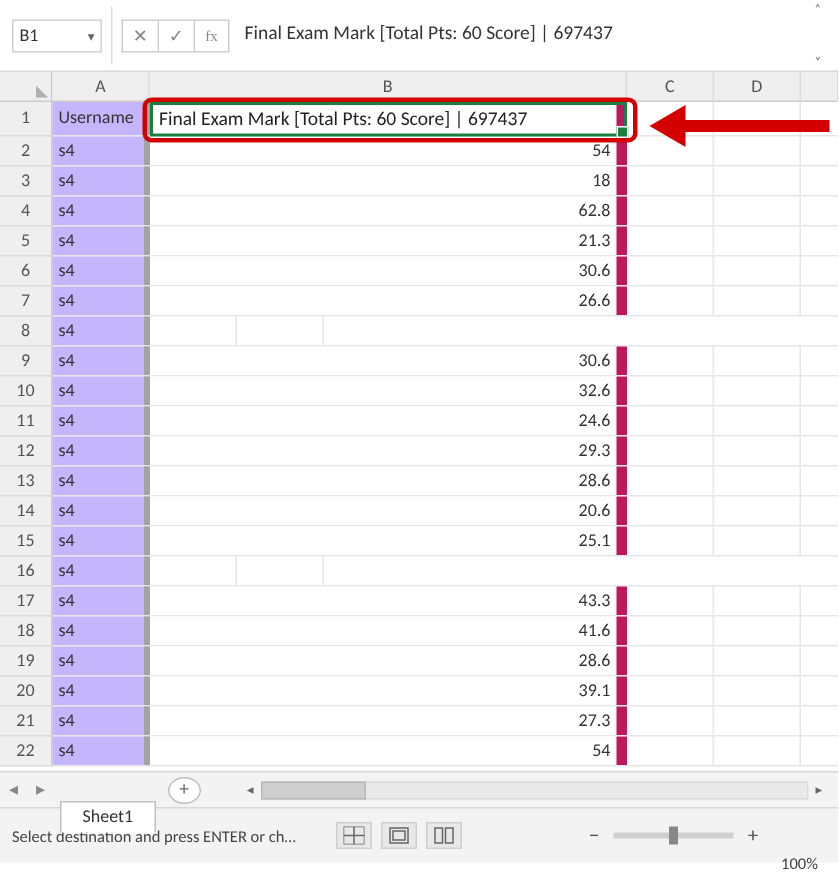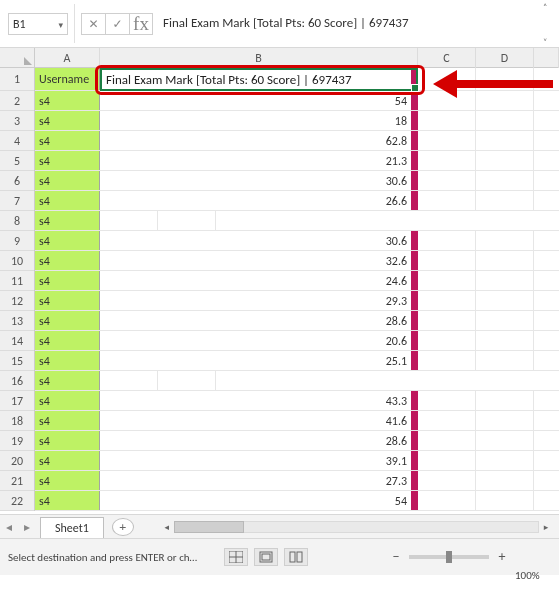--- a/index.html
+++ b/index.html
@@ -7,21 +7,21 @@
 
   
   .fbar { display: flex; align-items: stretch; height: 48px; border-bottom: 1px solid #d8d8d8; background: #fff; }
   .name-box-wrap { display: flex; align-items: center; padding: 0 0 0 8px; height: 48px; }
   .name-box { width: 60px; height: 22px; border: 1px solid #cfcfcf; background: #fff; padding: 0 4px; font-size: 12px; display: flex; align-items: center; position: relative; }
   .name-box .dd { margin-left: auto; font-size: 9px; color: #666; }
   .vsep { width: 1px; background: #e0e0e0; margin: 4px 6px; }
   .fx-btns { display: flex; align-items: center; height: 48px; gap: 0; }
   .fx-btn { width: 24px; height: 22px; border: 1px solid #cfcfcf; border-right: none; display: flex; align-items: center; justify-content: center; font-size: 12px; color: #888; background: #fff; }
   .fx-btn:last-of-type { border-right: 1px solid #cfcfcf; }
-  .fx-label { font-family: 'Times New Roman', serif; font-size: 19px; }
+  .fx-label { font-family: 'Times New Roman', serif; font-size: 10px; }
   .formula-content { flex: 1; padding: 5px 8px 5px 10px; font-size: 13px; color: #333; display: flex; align-items: center; min-width: 0; }
   .formula-text { line-height: 1.3; }
   .fbar-tail { display: flex; flex-direction: column; justify-content: space-between; padding: 2px 4px; width: 20px; }
   .fbar-tail span { font-size: 8px; color: #666; line-height: 1; }
 
   
   .grid-wrap { position: relative; height: 466px; overflow: hidden; display: flex; }
   .corner { width: 35px; height: 20px; background: #efefef; border-right: 1px solid #ccc; border-bottom: 1px solid #ccc; position: relative; }
   .corner::after { content: ''; position: absolute; right: 2px; bottom: 2px; width: 0; height: 0; border-left: 8px solid #b0b0b0; border-top: 8px solid transparent; }
   .col-headers { display: flex; height: 20px; background: #efefef; border-bottom: 1px solid #ccc; }
@@ -30,57 +30,57 @@
   .ch.B { width: 318px; }
   .ch.C { width: 58px; }
   .ch.D { width: 58px; }
   .ch.last { flex: 1; }
 
   .row-headers { width: 35px; background: #efefef; border-right: 1px solid #ccc; }
   .rh { height: 20px; text-align: center; font-size: 12px; color: #555; border-bottom: 1px solid #dcdcdc; display: flex; align-items: center; justify-content: center; }
   .rh.row-1 { height: 23px; }
   .cell-row { display: flex; height: 20px; border-bottom: 1px solid #e6e6e6; }
   .cell-row.row-1 { height: 23px; }
-  .cA { width: 65px; padding: 0 4px; border-right: 1px solid #a3a3a3; display: flex; align-items: center; white-space: nowrap; overflow: hidden; background: #bef264; }
+  .cA { width: 65px; padding: 0 4px; border-right: 4px solid #a3a3a3; display: flex; align-items: center; white-space: nowrap; overflow: hidden; background: #c4b5fd; }
   .cB { width: 318px; padding: 0 4px; border-right: 7px solid #be185d; display: flex; align-items: center; justify-content: flex-end; background: #fff; }
   .cC { width: 58px; border-right: 1px solid #e6e6e6; }
   .cD { width: 58px; border-right: 1px solid #e6e6e6; }
 
   
   .sel-b1 { position: absolute; top: 0; left: 65px; width: 318px; height: 23px; border: 2px solid #1a7e43; z-index: 10; pointer-events: none; }
   .sel-b1::after { content: ''; position: absolute; right: -3px; bottom: -3px; width: 6px; height: 6px; background: #1a7e43; border: 1px solid #fff; }
   .b1-text { font-size: 13px; color: #222; justify-content: flex-start !important; padding-left: 6px; }
 
   
   .callout { position: absolute; top: -3px; left: 60px; width: 330px; height: 30px; border: 3px solid #d40000; border-radius: 6px; z-index: 11; pointer-events: none; }
   .arrow { position: absolute; top: 7px; left: 398px; z-index: 12; pointer-events: none; }
   .arrow .shaft { position: absolute; top: 5px; left: 20px; width: 100px; height: 8px; background: #d40000; }
   .arrow .head { position: absolute; top: -5px; left: 0; width: 0; height: 0; border-right: 24px solid #d40000; border-top: 14px solid transparent; border-bottom: 14px solid transparent; }
 
   
   .tabs-bar { height: 24px; display: flex; align-items: center; border-top: 1px solid #d8d8d8; background: #f3f3f3; font-size: 12px; }
   .tabs-bar .nav { width: 18px; text-align: center; color: #888; }
-  .tab { background: #fff; border: 1px solid #bfbfbf; border-bottom: none; padding: 3px 14px; font-size: 12px; margin-left: 4px; position: relative; top: 1px; }
+  .tab { background: #fff; border: 1px solid #bfbfbf; border-bottom: none; padding: 3px 14px; font-size: 12px; margin-left: 4px; position: relative; top: 18px; }
   .add-tab { width: 22px; height: 18px; border: 1px solid #bfbfbf; border-radius: 50%; display: flex; align-items: center; justify-content: center; margin-left: 8px; color: #666; font-size: 13px; background: #fff; }
   .hscroll { flex: 1; position: relative; margin: 0 6px; height: 16px; background: #f3f3f3; display: flex; align-items: center; justify-content: space-between; }
   .hscroll .bar { position: absolute; left: 14px; right: 14px; height: 12px; background: #e9e9e9; border: 1px solid #dadada; }
   .hscroll .thumb { position: absolute; left: 14px; width: 70px; height: 12px; background: #cfcfcf; border: 1px solid #b8b8b8; }
   .hscroll .arw { font-size: 9px; color: #666; z-index: 2; background: #f3f3f3; width: 14px; text-align: center; }
 
   
   .status { height: 24px; display: flex; align-items: center; background: #f3f3f3; border-top: 1px solid #d8d8d8; font-size: 11px; color: #444; padding: 18px 8px; gap: 6px; }
   .status .msg { flex: 0 0 auto; width: 210px; white-space: nowrap; overflow: hidden; text-overflow: ellipsis; }
   .view-btn { width: 24px; height: 18px; background: #e8e8e8; border: 1px solid #cfcfcf; display: flex; align-items: center; justify-content: center; }
   .view-btn svg { display: block; }
   .zoom-slider { display: flex; align-items: center; gap: 6px; margin-left: auto; }
   .zoom-btn { width: 14px; text-align: center; color: #555; font-size: 14px; line-height: 1; }
   .slider-track { width: 80px; height: 4px; background: #cfcfcf; position: relative; }
   .slider-tick { position: absolute; left: 50%; top: -3px; width: 1px; height: 10px; background: #888; }
   .slider-thumb { position: absolute; left: 50%; top: -4px; width: 6px; height: 12px; background: #888; margin-left: -3px; }
-  .zoom-pct { width: 36px; text-align: left; margin-top: 36px; }
+  .zoom-pct { width: 36px; text-align: center; margin-top: 36px; }
 
   .left-col { display: flex; flex-direction: column; }
   .right-body { flex: 1; display: flex; flex-direction: column; position: relative; }
   .body-rows { position: relative; }
 </style>
 </head>
 <body>
 
 <div class="fbar">
   <div class="name-box-wrap">

